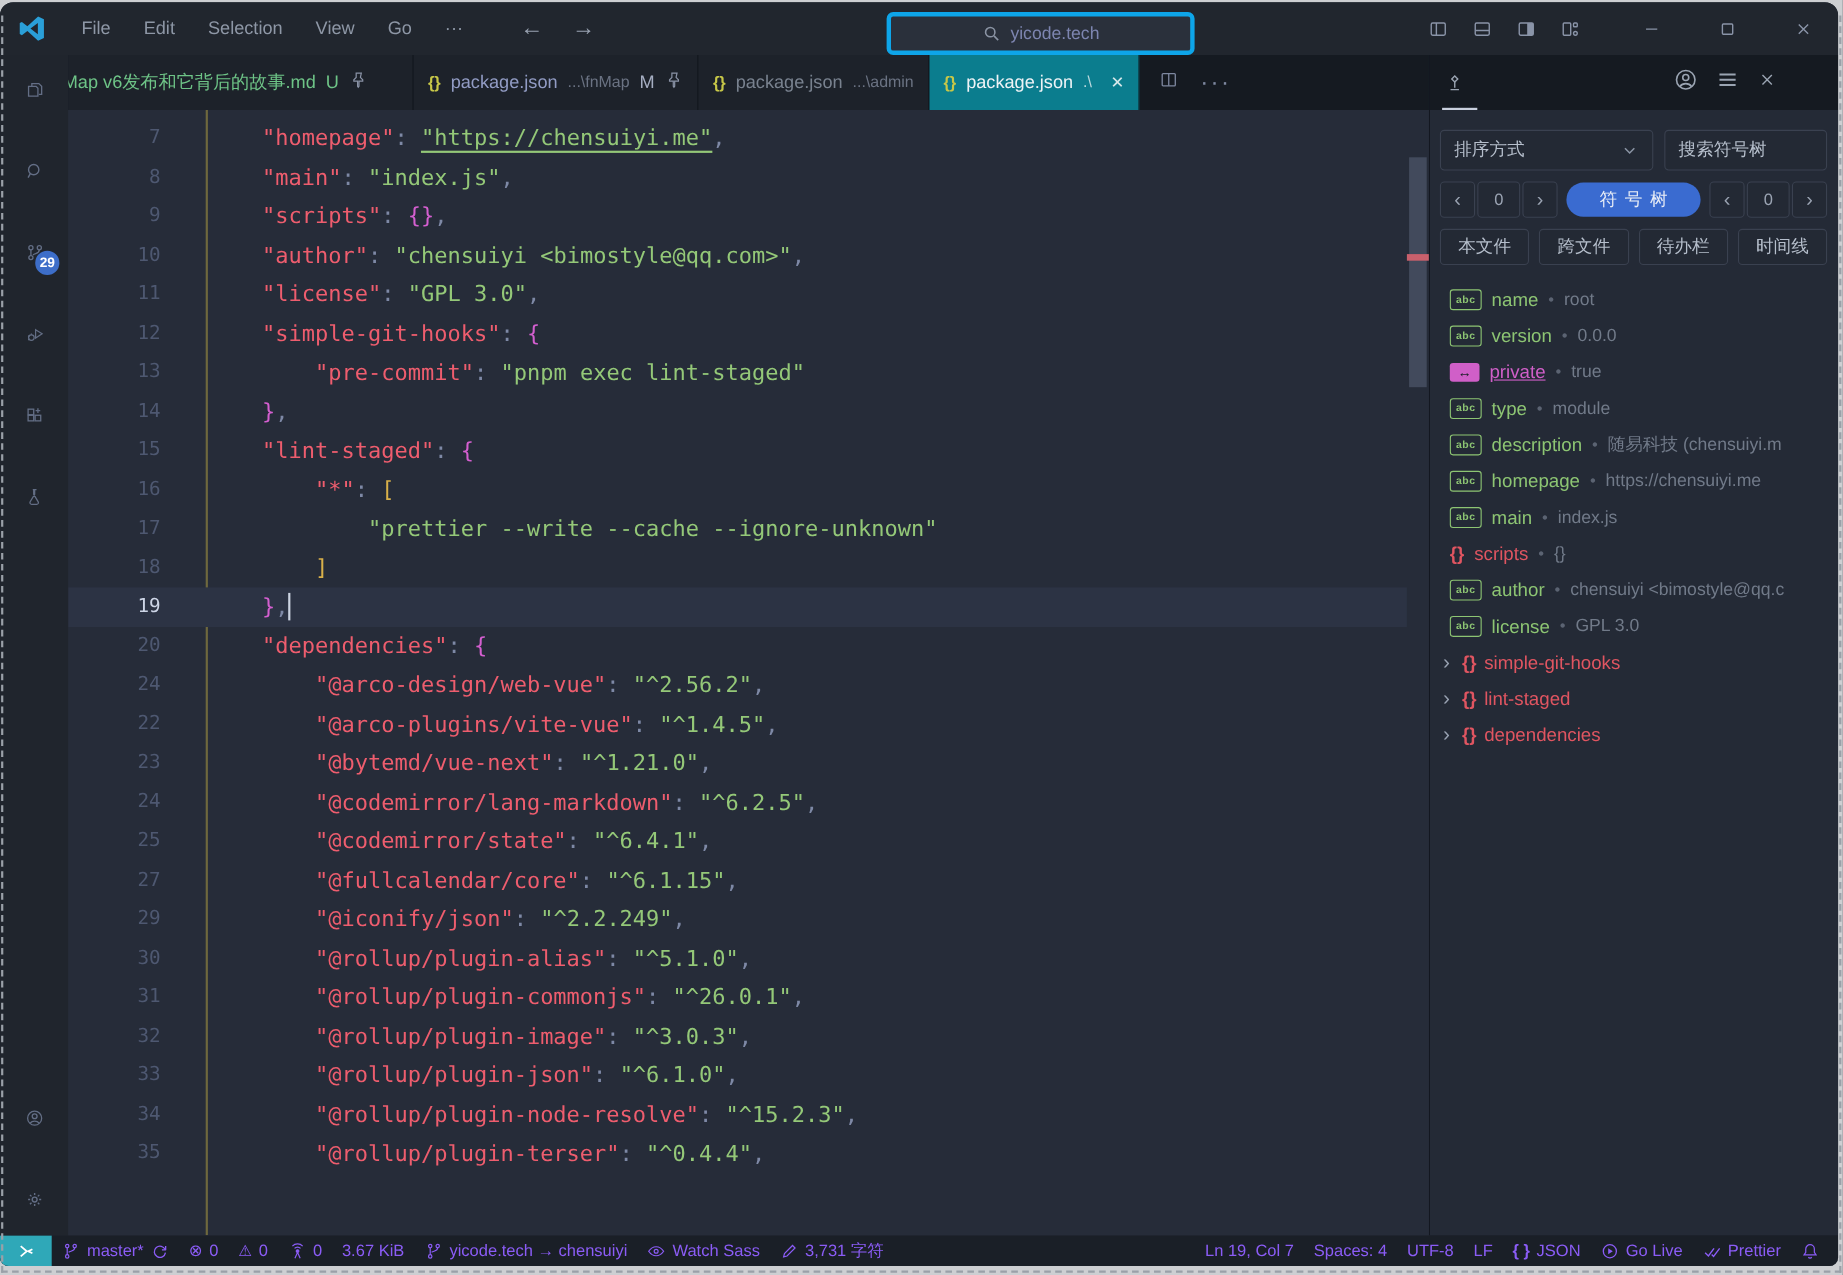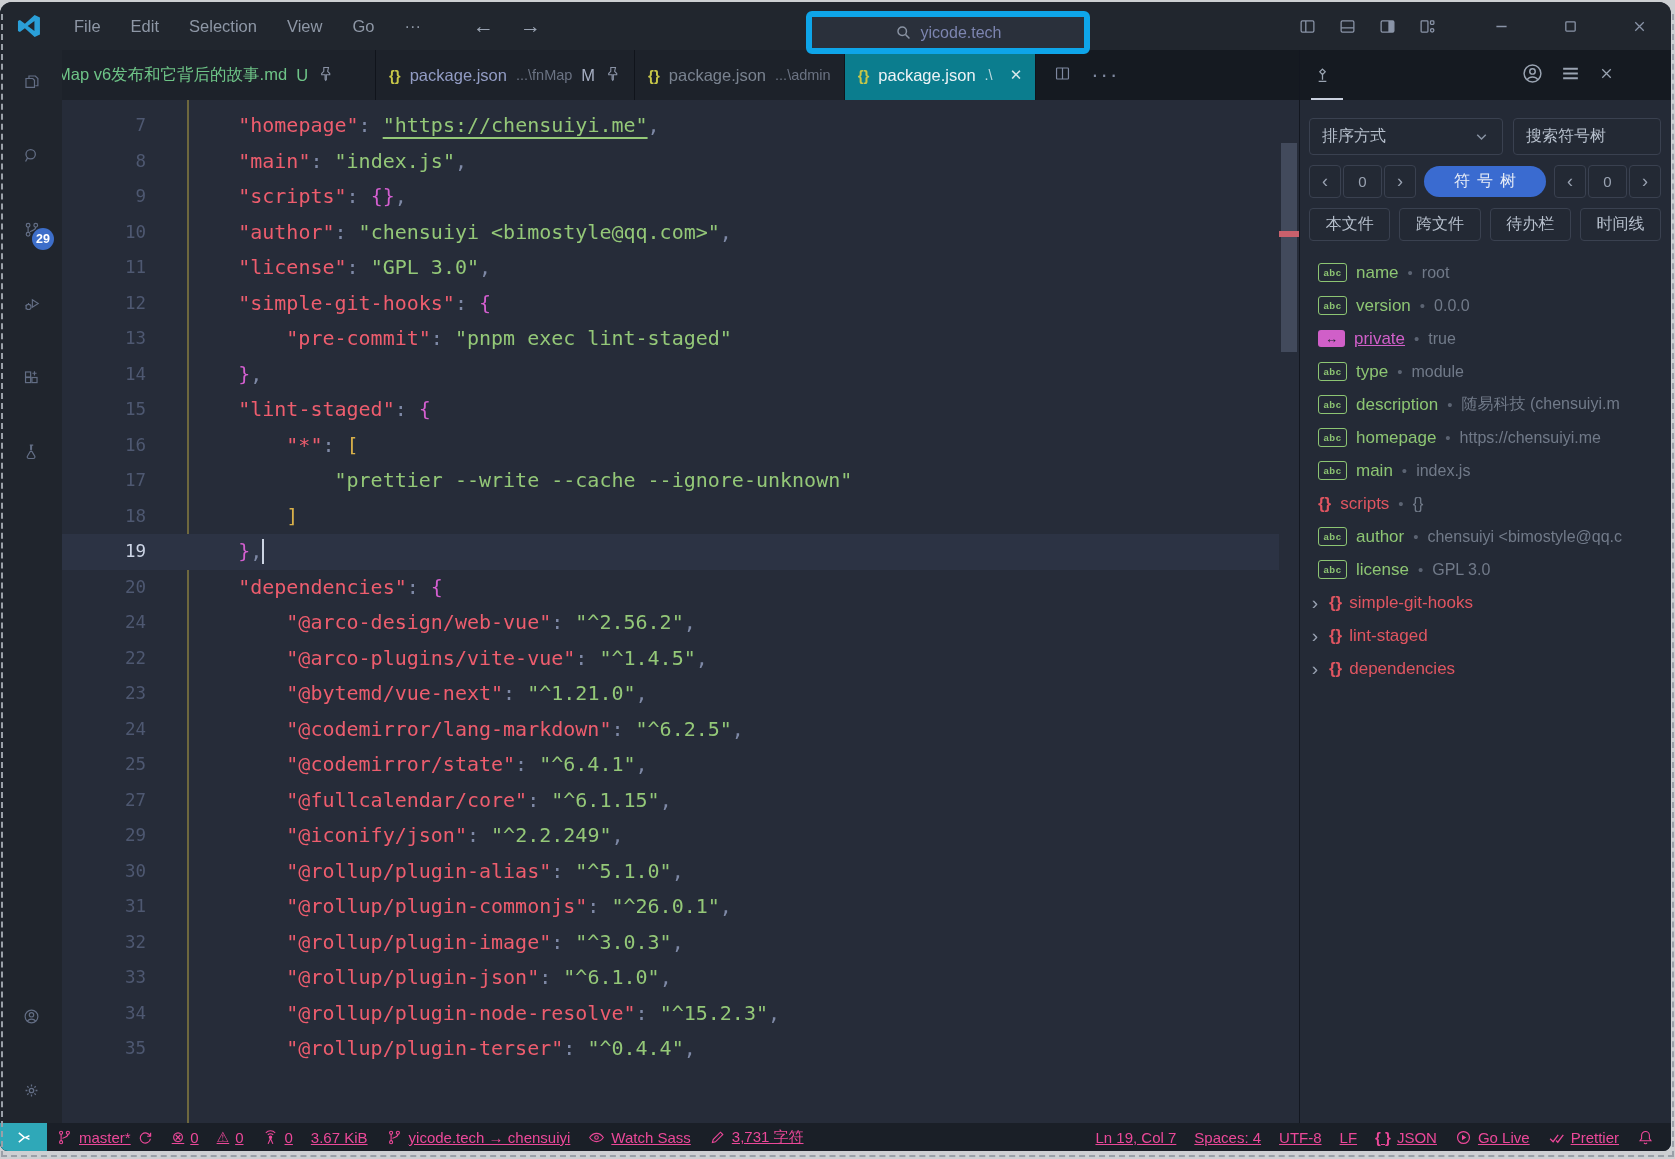--- a/index.html
+++ b/index.html
@@ -12,21 +12,21 @@
     border-radius:12px 12px 8px 8px;overflow:hidden;display:flex;flex-direction:column;}
 
   
   .titlebar{flex:0 0 48px;background:#21262e;display:flex;align-items:center;position:relative;color:#8e97a6;}
   .vslogo{width:26px;height:26px;margin:0 20px 0 16px;}
   .menus{display:flex;align-items:center;gap:6px;font-size:16.5px;}
   .menus .mitem{padding:4px 12px;border-radius:5px;cursor:default;}
   .navarrows{display:flex;gap:14px;margin-left:34px;font-size:21px;color:#99a2b1;}
   .navarrows span{padding:0 6px;}
   .searchbox{position:absolute;left:806px;top:9px;width:272px;height:31px;background:#2a303b;
-    border:6px solid #0ea5e9;border-radius:6px;display:flex;align-items:center;justify-content:center;
+    border:4px solid #0ea5e9;border-radius:6px;display:flex;align-items:center;justify-content:center;
     gap:9px;color:#7d85b0;font-size:16px;}
   .wincontrols{position:absolute;right:0;top:0;height:48px;display:flex;align-items:center;color:#8a94a8;}
   .wc{width:40px;height:48px;display:flex;align-items:center;justify-content:center;}
   .wc.minbtn{margin-left:34px;}
   .wc.maxbtn{margin-left:29px;}
   .wc.closebtn{margin-left:29px;margin-right:12px;}
 
   
   .mid{flex:1;display:flex;min-height:0;}
   .abar{flex:0 0 62px;background:#20252d;display:flex;flex-direction:column;align-items:center;
@@ -101,21 +101,21 @@
   .ic-bool{flex:0 0 27px;height:17px;background:#d05fc8;border-radius:3px;color:#1d222b;font-size:13px;
     font-weight:bold;display:flex;align-items:center;justify-content:center;}
   .ic-obj{color:#e05561;font-weight:bold;font-size:17px;}
   .k-str{color:#8dc573;}
   .k-bool{color:#d05fc8;text-decoration:underline;}
   .k-obj{color:#e05561;}
   .t-dot{color:#5b6372;font-size:15px;}
   .t-val{color:#717a89;font-size:16px;}
 
   
-  .statusbar{flex:0 0 28px;background:#1a1f27;display:flex;align-items:center;font-size:15px;color:#ec4899;overflow:hidden;text-decoration:underline;}
+  .statusbar{flex:0 0 28px;background:#1a1f27;display:flex;align-items:center;font-size:15px;color:#8b5cf6;overflow:hidden;}
   .seg{display:flex;align-items:center;gap:6px;padding:0 9px;height:100%;white-space:nowrap;}
   .seg svg{flex:0 0 auto;}
   .seg.remote{background:#2fa8b8;color:#fff;width:47px;justify-content:center;padding:0;}
   .sright{margin-left:auto;display:flex;height:100%;align-items:center;padding-right:8px;}
   .glyph{font-size:15px;}
   svg.sicon{width:17px;height:17px;}
 </style>
 </head>
 <body>
 

